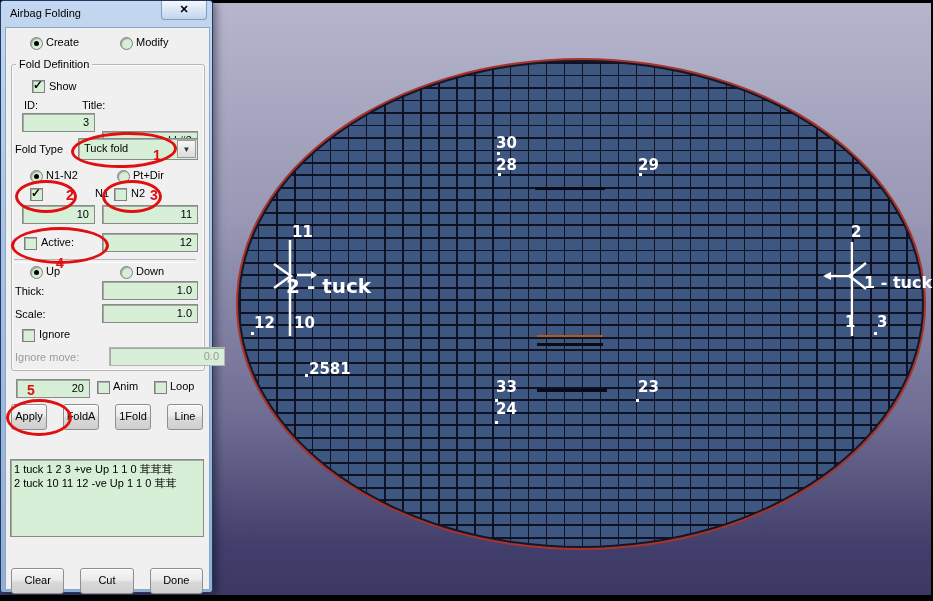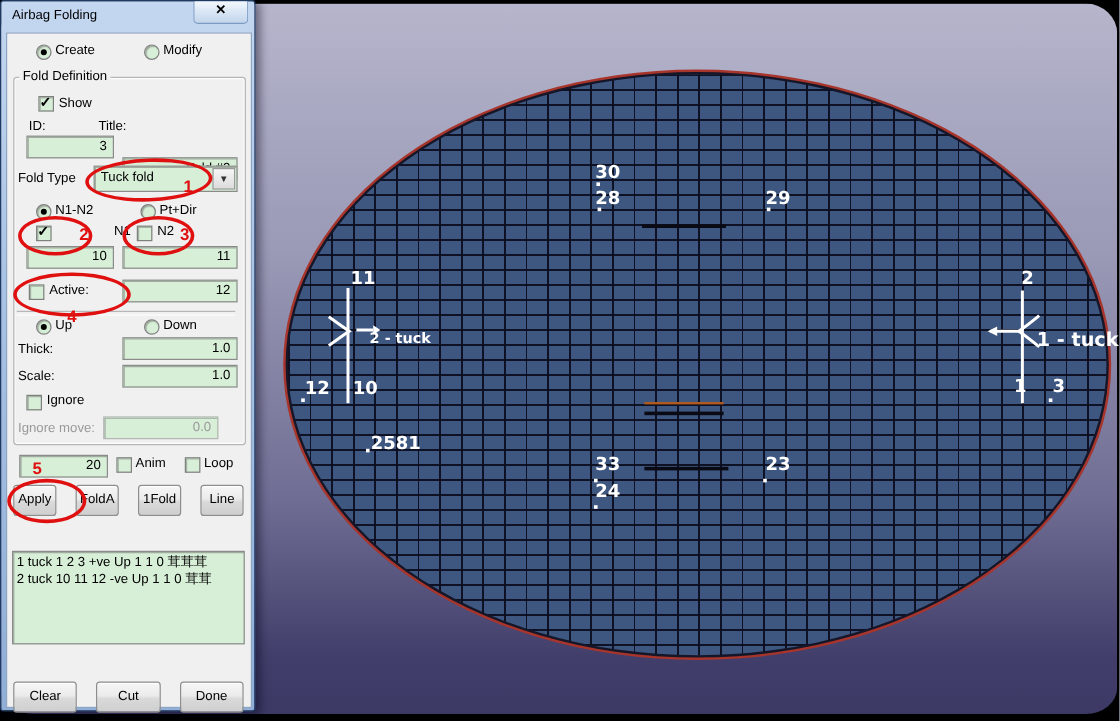--- a/index.html
+++ b/index.html
@@ -3,21 +3,21 @@
 <meta charset="utf-8">
 <style>
   html,body{margin:0;padding:0;}
   body{font-family:"Liberation Sans",sans-serif;}
   .screen{position:relative;width:933px;height:601px;overflow:hidden;background:#000;}
 
   
   .viewport{position:absolute;left:0;top:0;width:933px;height:601px;
     background:linear-gradient(180deg,#b6b5cc 0%,#9a99b6 35%,#6f6d93 70%,#413e6b 92%,#3c3965 100%);
     border-top:3px solid #000;border-bottom:6px solid #000;border-right:2px solid #000;
-    box-sizing:border-box;border-radius:28px;}
+    box-sizing:border-box;}
   .airbag{position:absolute;left:238px;top:57px;width:686px;height:488px;border-radius:50%;
     background:
       repeating-linear-gradient(90deg, rgba(12,14,32,.95) 0 1.5px, transparent 1.5px 18px),
       repeating-linear-gradient(180deg, rgba(12,14,32,.95) 0 1.5px, transparent 1.5px 12.5px),
       #3e5781;
     border:2px solid #161629;
     box-shadow:0 0 0 2px #a8352c;
     box-sizing:border-box;}
   .overlay{position:absolute;left:0;top:0;pointer-events:none;}
   .vlabel{position:absolute;color:#fff;font-weight:bold;font-size:15px;
@@ -134,21 +134,21 @@
     <div class="vlabel" style="left:292px;top:222px;">11</div>
     <div class="vlabel" style="left:254px;top:313px;">12</div>
     <div class="vlabel" style="left:294px;top:313px;">10</div>
     <div class="vlabel" style="left:309px;top:359px;">2581</div>
     <div class="vlabel" style="left:496px;top:377px;">33</div>
     <div class="vlabel" style="left:496px;top:399px;">24</div>
     <div class="vlabel" style="left:638px;top:377px;">23</div>
     <div class="vlabel" style="left:851px;top:222px;">2</div>
     <div class="vlabel" style="left:845px;top:312px;">1</div>
     <div class="vlabel" style="left:877px;top:312px;">3</div>
-    <div class="vlabel" style="left:308px;top:273px;font-size:12px;">2 - tuck</div>
+    <div class="vlabel" style="left:286px;top:273px;font-size:20px;">2 - tuck</div>
     <div class="vlabel" style="left:864px;top:272px;font-size:16px;">1 - tuck</div>
   </div>
 
   <div class="dialog">
     <div class="titlebar">
       <span class="title-text">Airbag Folding</span>
       <span class="close-btn"><span>✕</span></span>
     </div>
 
     <div class="dlg-body">
@@ -212,21 +212,21 @@
       <span class="lbl" style="left:9px;top:257px;">Thick:</span>
       <div class="field" style="left:96px;top:253px;width:96px;">1.0</div>
 
       <span class="lbl" style="left:9px;top:280px;">Scale:</span>
       <div class="field" style="left:96px;top:276px;width:96px;">1.0</div>
 
       <span class="chk" style="left:16px;top:301px;"></span>
       <span class="lbl" style="left:33px;top:300px;">Ignore</span>
 
       <span class="lbl gray" style="left:9px;top:323px;">Ignore move:</span>
-      <div class="field disabled" style="left:80px;top:319px;width:96px;">0.0</div>
+      <div class="field disabled" style="left:103px;top:319px;width:116px;">0.0</div>
 
       <div class="field" style="left:10px;top:351px;width:74px;">20</div>
       <span class="chk" style="left:91px;top:353px;"></span>
       <span class="lbl" style="left:107px;top:352px;">Anim</span>
       <span class="chk" style="left:148px;top:353px;"></span>
       <span class="lbl" style="left:164px;top:352px;">Loop</span>
 
       <div class="btnrow" style="left:5px;top:376px;width:192px;">
         <div class="btn">Apply</div>
         <div class="btn">FoldA</div>

